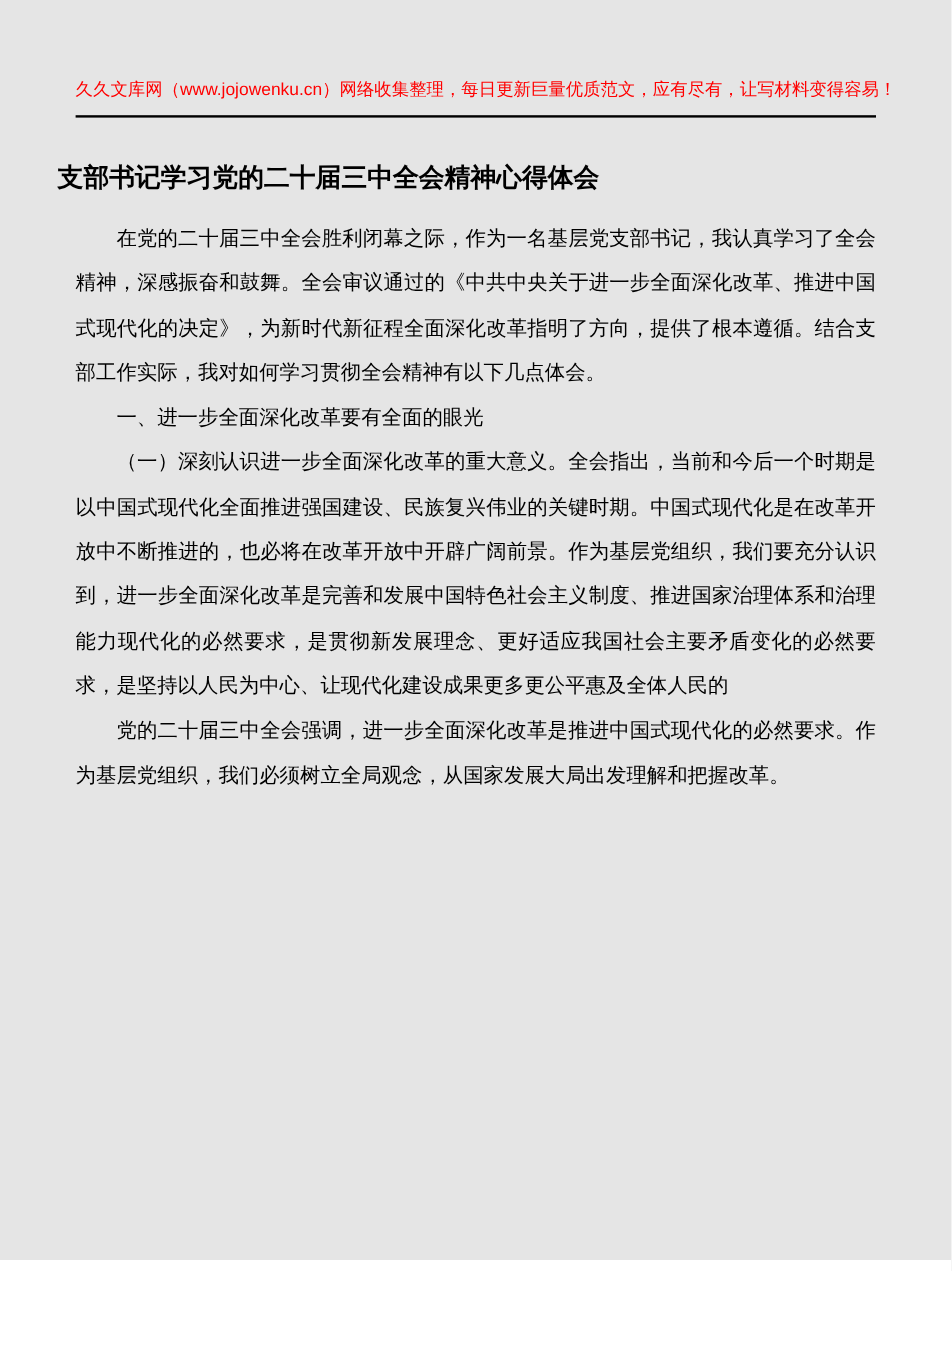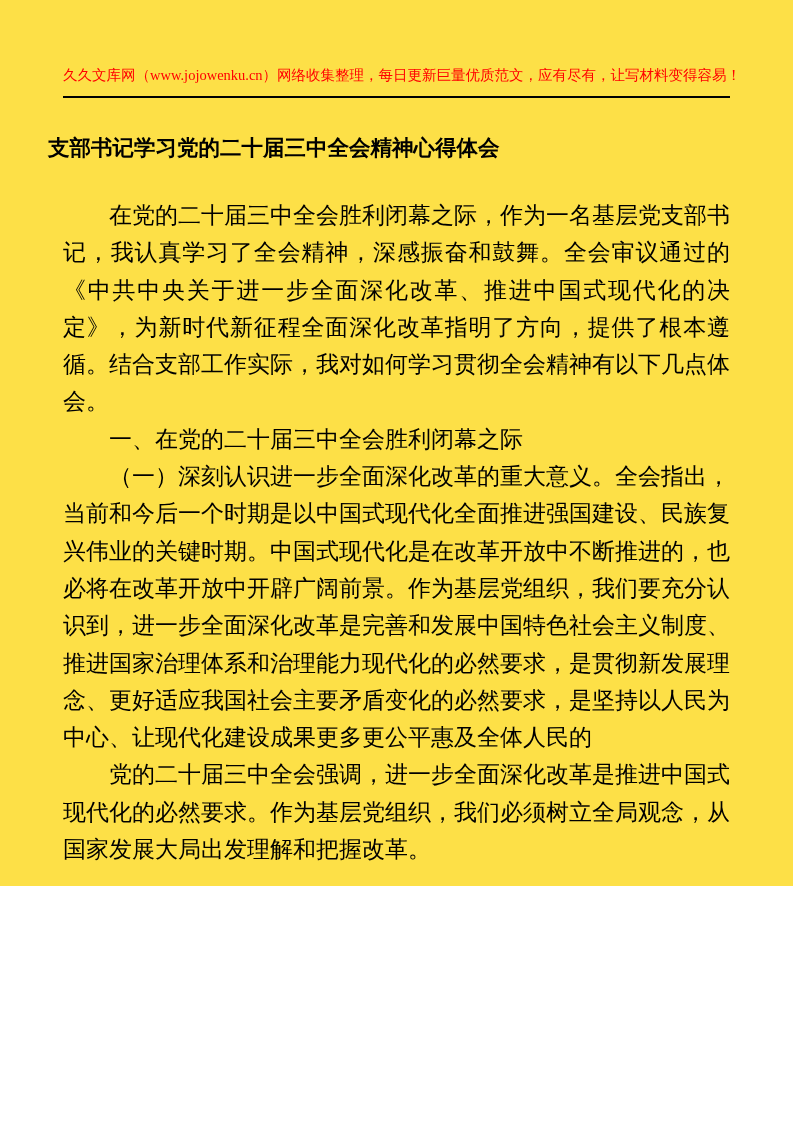--- a/index.html
+++ b/index.html
@@ -3,24 +3,24 @@
 <meta charset="utf-8">
 <style>
   html, body {
     margin: 0;
     padding: 0;
     background: #ffffff;
   }
   .page {
     position: relative;
     width: 793px;
-    height: 886px;
-    background: #fde047;
+    height: 1050px;
+    background: #e5e5e5;
     overflow: hidden;
-    font-family: Liberation Serif, serif;
+    font-family: Liberation Sans, sans-serif;
     color: #000000;
   }
   .header {
     position: absolute;
     left: 63px;
     top: 65px;
     width: 667px;
     text-align: center;
     font-size: 14.5px;
     line-height: 20px;
@@ -34,23 +34,23 @@
     top: 133px;
     width: 667px;
     text-align: left;
     font-weight: bold;
     font-size: 21.5px;
     line-height: 30px;
   }
   .content {
     position: absolute;
     left: 63px;
-    top: 197px;
+    top: 180px;
     width: 667px;
-    font-size: 23px;
+    font-size: 17px;
     line-height: 37.3px;
     text-align: justify;
     text-justify: inter-character;
   }
   .content p {
     margin: 0;
     padding: 0;
     text-indent: 2em;
   }
   .content p.heading {
@@ -63,18 +63,18 @@
 <div class="page">
 
   <div class="header" style="border-bottom-color: rgb(0, 0, 0);">
     <span style="color: rgb(255, 0, 0);">久久文库网（www.jojowenku.cn）网络收集整理，每日更新巨量优质范文，应有尽有，让写材料变得容易！</span>
   </div>
 
   <div class="doc-title">支部书记学习党的二十届三中全会精神心得体会</div>
 
   <div class="content">
       <p class="paragraph">在党的二十届三中全会胜利闭幕之际，作为一名基层党支部书记，我认真学习了全会精神，深感振奋和鼓舞。全会审议通过的《中共中央关于进一步全面深化改革、推进中国式现代化的决定》，为新时代新征程全面深化改革指明了方向，提供了根本遵循。结合支部工作实际，我对如何学习贯彻全会精神有以下几点体会。</p>
-      <p class="heading">一、在党的二十届三中全会胜利闭幕之际</p>
+      <p class="heading">一、进一步全面深化改革要有全面的眼光</p>
       <p class="paragraph">（一）深刻认识进一步全面深化改革的重大意义。全会指出，当前和今后一个时期是以中国式现代化全面推进强国建设、民族复兴伟业的关键时期。中国式现代化是在改革开放中不断推进的，也必将在改革开放中开辟广阔前景。作为基层党组织，我们要充分认识到，进一步全面深化改革是完善和发展中国特色社会主义制度、推进国家治理体系和治理能力现代化的必然要求，是贯彻新发展理念、更好适应我国社会主要矛盾变化的必然要求，是坚持以人民为中心、让现代化建设成果更多更公平惠及全体人民的</p>
       <p class="paragraph">党的二十届三中全会强调，进一步全面深化改革是推进中国式现代化的必然要求。作为基层党组织，我们必须树立全局观念，从国家发展大局出发理解和把握改革。</p>
     </div>
 
 </div>
 
 </body></html>

